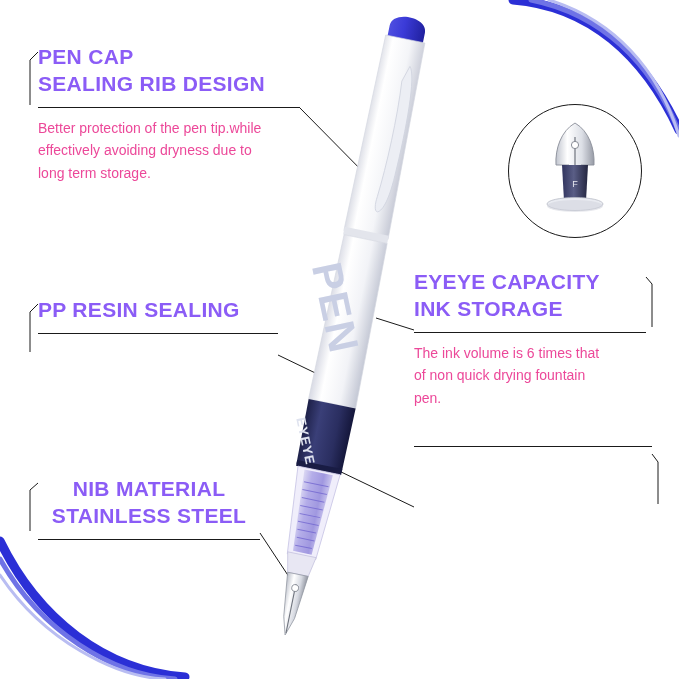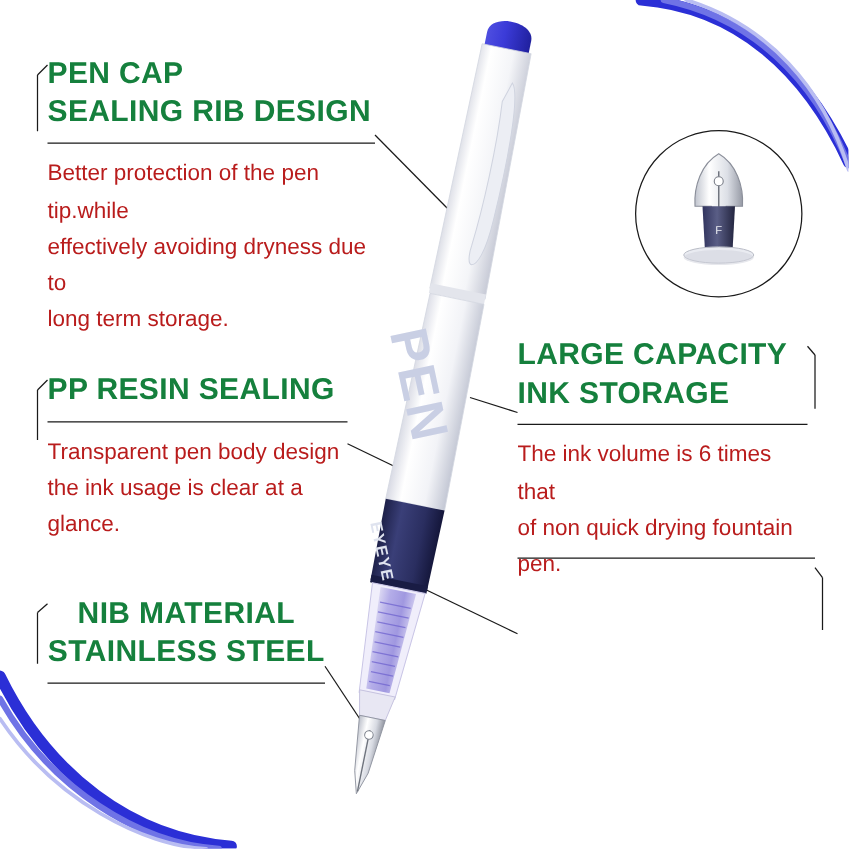--- a/index.html
+++ b/index.html
@@ -24,37 +24,37 @@
     pointer-events: none;
   }
   .swoosh-tr { top: 0; right: 0; }
   .swoosh-bl { bottom: 0; left: 0; }
 
   
   .feature {
     position: absolute;
   }
   .feature .title {
-    color: #15803d;
-    font-size: 24px;
+    color: #8b5cf6;
+    font-size: 21px;
     font-weight: bold;
     letter-spacing: 0.3px;
     line-height: 1.28;
     margin: 0 0 9px 0;
     white-space: pre-line;
   }
   .feature .rule {
     height: 1px;
     background: #1a1a1a;
     width: 100%;
     margin: 0 0 9px 0;
   }
   .feature .body {
-    color: #b91c1c;
-    font-size: 18px;
+    color: #ec4899;
+    font-size: 14px;
     line-height: 1.62;
     margin: 0;
     white-space: pre-line;
   }
 
   
   #f-cap     { left: 38px;  top: 44px;  width: 262px; }
   #f-resin   { left: 38px;  top: 297px; width: 240px; }
   #f-nib     { left: 38px;  top: 476px; width: 222px; text-align: center; }
   #f-ink     { left: 414px; top: 269px; width: 232px; }
@@ -270,33 +270,30 @@
 SEALING RIB DESIGN</h2>
     <div class="rule"></div>
     <p class="body">Better protection of the pen tip.while
 effectively avoiding dryness due to
 long term storage.</p>
   </div>
 
   <div class="feature" id="f-resin">
     <h2 class="title">PP RESIN SEALING</h2>
     <div class="rule"></div>
-    <p class="body">Transparent pen body design
-the ink usage is clear at a
-glance.</p>
   </div>
 
   <div class="feature" id="f-nib">
     <h2 class="title">NIB MATERIAL
 STAINLESS STEEL</h2>
     <div class="rule"></div>
   </div>
 
   <div class="feature" id="f-ink">
-    <h2 class="title">LARGE CAPACITY
+    <h2 class="title">EYEYE CAPACITY
 INK STORAGE</h2>
     <div class="rule"></div>
     <p class="body">The ink volume is 6 times that
 of non quick drying fountain
 pen.</p>
   </div>
 
   <div class="feature" id="f-liquid">
     <div class="rule"></div>
   </div>

